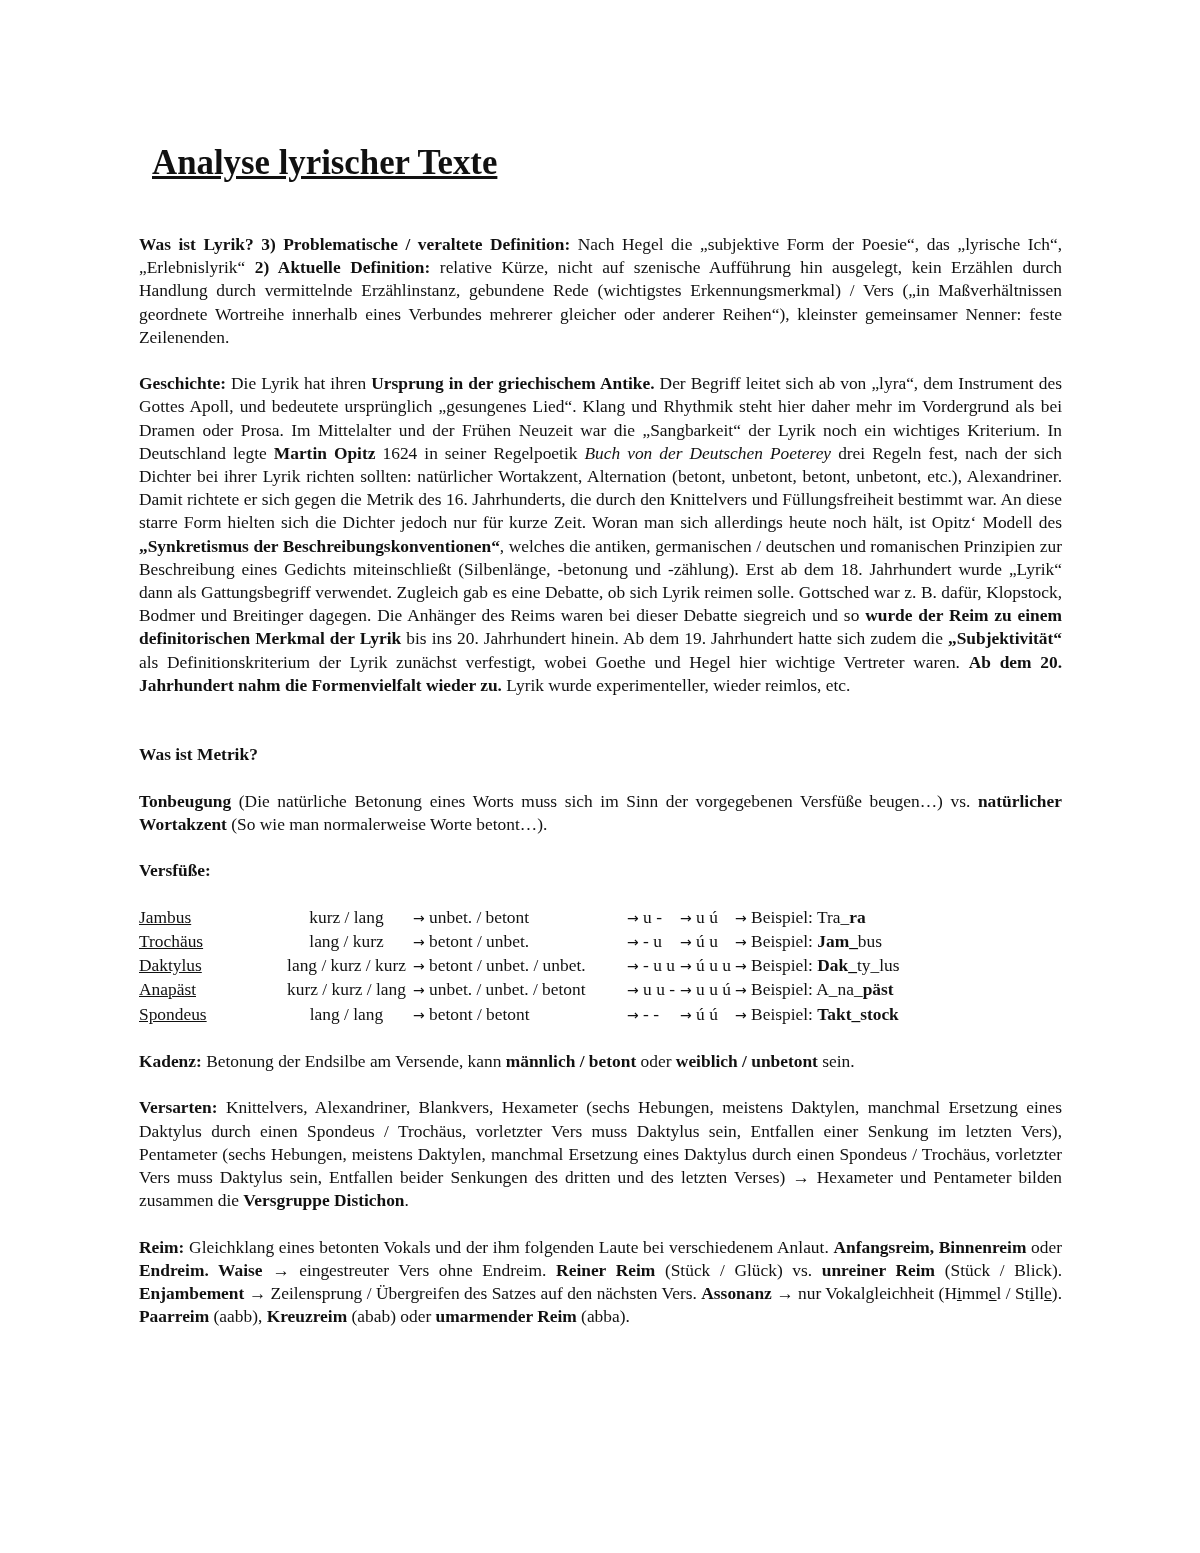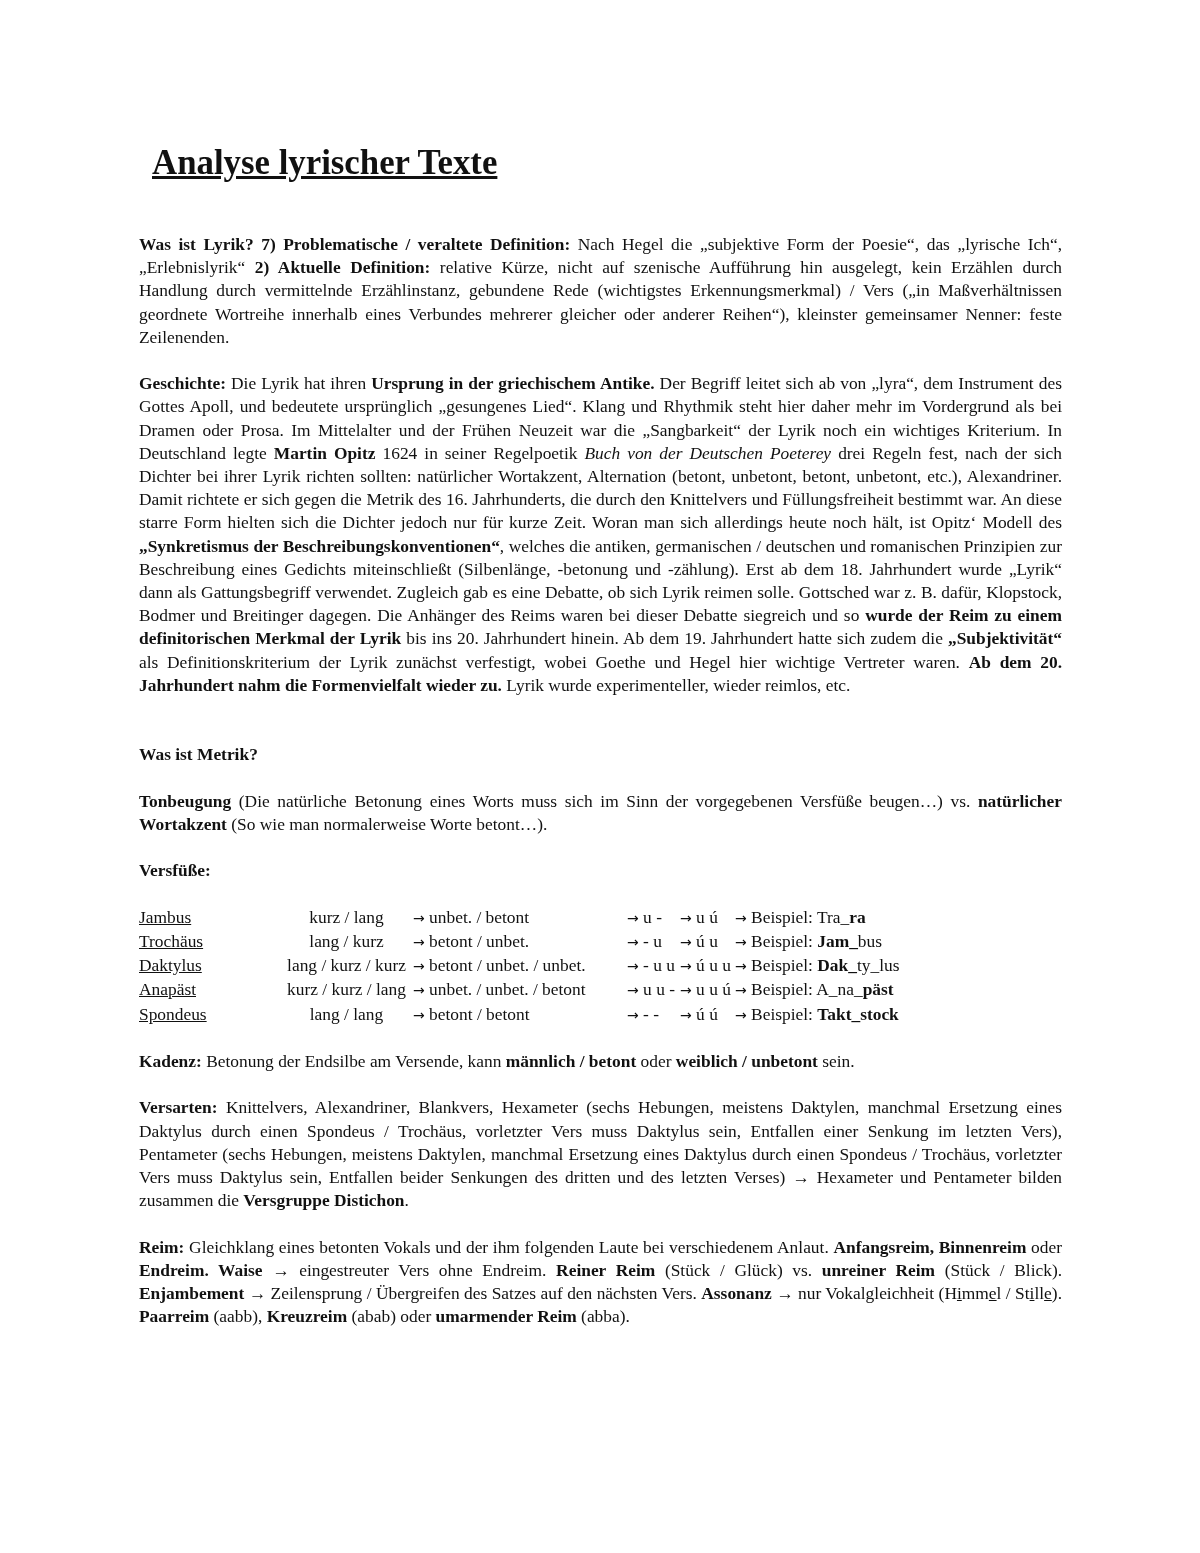--- a/index.html
+++ b/index.html
@@ -36,21 +36,21 @@
 </head>
 <body>
 
 <div class="page">
 
   <h1 class="title">Analyse lyrischer Texte</h1>
   <div class="gap-title"></div>
 
   <p>
     <b>Was ist Lyrik?</b>
-    <b>7) Problematische / veraltete Definition:</b>
+    <b>3) Problematische / veraltete Definition:</b>
     <span>Nach Hegel die „subjektive Form der Poesie“, das „lyrische Ich“, „Erlebnislyrik“</span>
     <b>2) Aktuelle Definition:</b>
     <span>relative Kürze, nicht auf szenische Aufführung hin ausgelegt, kein Erzählen durch Handlung durch vermittelnde Erzählinstanz, gebundene Rede (wichtigstes Erkennungsmerkmal) / Vers („in Maßverhältnissen geordnete Wortreihe innerhalb eines Verbundes mehrerer gleicher oder anderer Reihen“), kleinster gemeinsamer Nenner: feste Zeilenenden.</span>
   </p>
   <div class="gap"></div>
 
   <p>
     <b>Geschichte:</b>
     <span>Die Lyrik hat ihren</span>
     <b>Ursprung in der griechischem Antike.</b>

